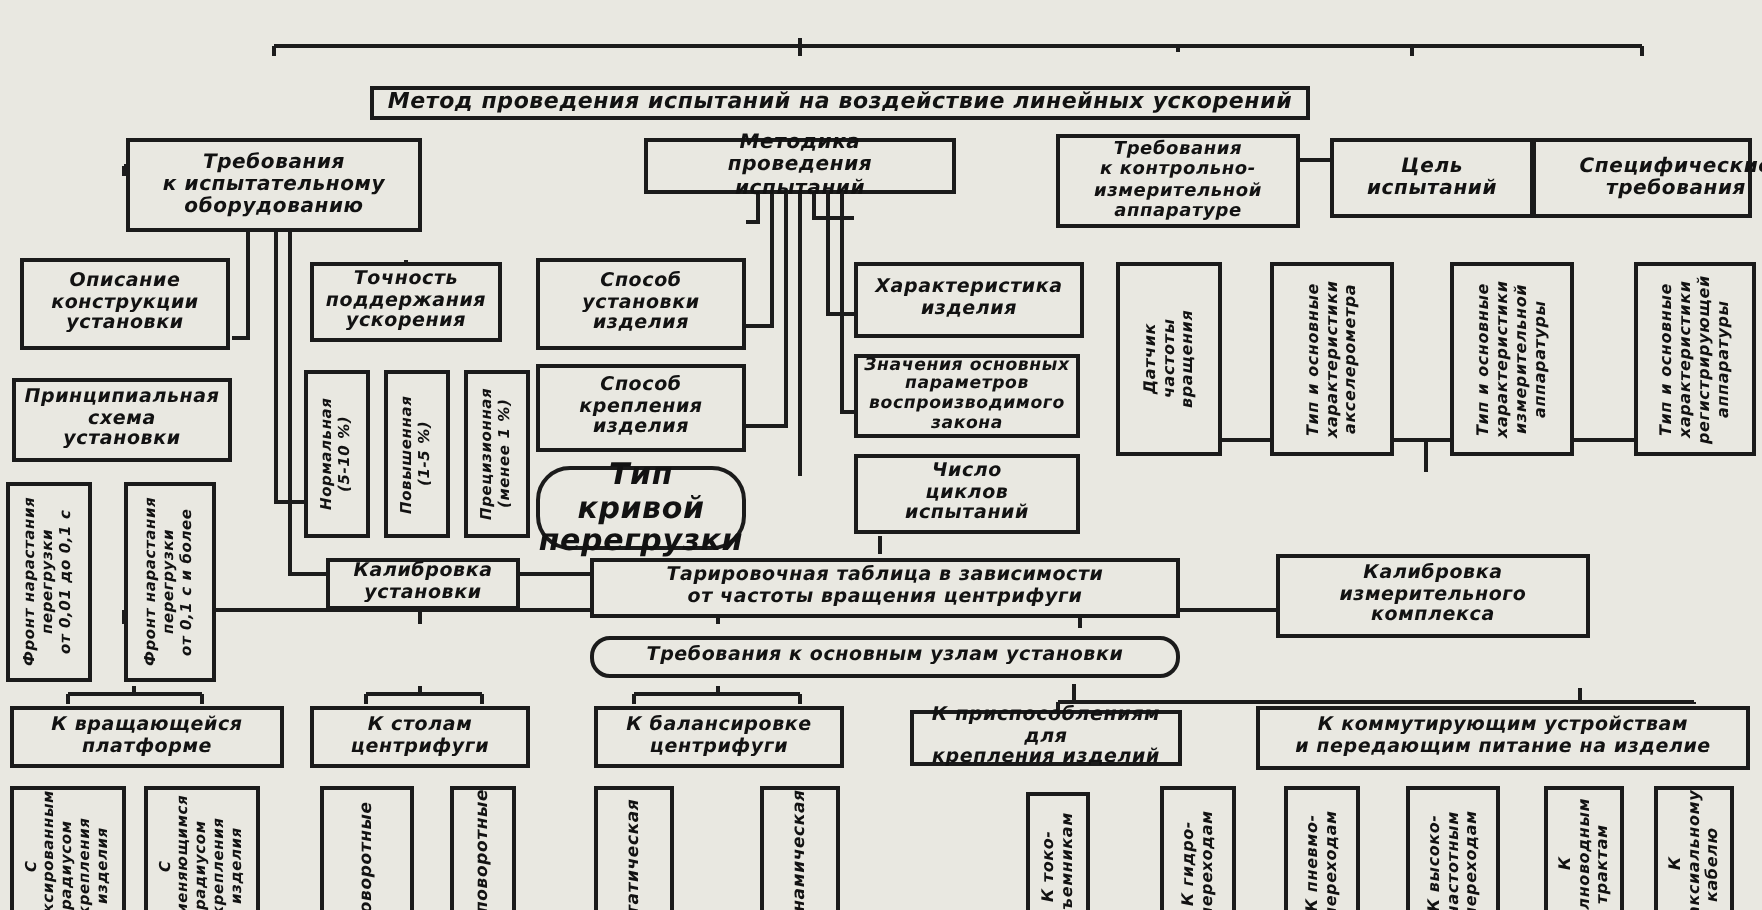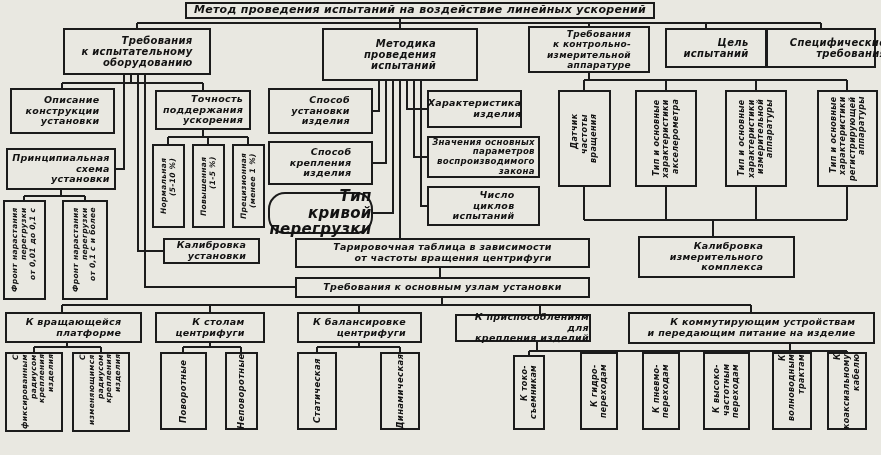--- a/index.html
+++ b/index.html
@@ -7,22 +7,22 @@
     position:relative;width:881px;height:455px;overflow:hidden;
     background:#e9e8e1;
     font-family:"DejaVu Sans","Liberation Sans",sans-serif;
   }
   #edges{position:absolute;left:0;top:0;z-index:0;}
   #edges path{stroke:#1c1c1c;stroke-width:2;fill:none;}
   .node{
     position:absolute;z-index:1;box-sizing:border-box;
     border:2px solid #1b1b1b;background:#e9e8e1;color:#121212;
     display:flex;align-items:center;justify-content:center;
-    text-align:right;font-style:italic;font-weight:bold;
-    line-height:1.12;letter-spacing:.3px;white-space:pre-line;
+    text-align:center;font-style:italic;font-weight:bold;
+    line-height:1.12;letter-spacing:.3px;white-space:pre-line;margin-top:41px;
   }
   .node.vert{
     writing-mode:vertical-rl;transform:rotate(180deg);line-height:1.18;
   }
   #caption{
     position:absolute;left:4px;top:437px;width:870px;z-index:1;
     font-family:"Liberation Serif","DejaVu Serif",serif;
     font-weight:bold;font-size:11px;letter-spacing:.4px;color:#141414;
   }
 </style>
@@ -101,21 +101,21 @@
       <path d="M661,351 V352"></path>
       <path d="M727,351 V352"></path>
       <path d="M792,351 V352"></path>
       <path d="M847,351 V352"></path>
     </svg>
   <div id="nodes-layer">
       <div class="node" style="left: 185px; top: 2px; width: 470px; height: 17px; font-size: 11px;">Метод проведения испытаний на воздействие линейных ускорений</div>
       <div class="node" style="left: 63px; top: 28px; width: 148px; height: 47px; font-size: 10px;">Требования
 к испытательному
 оборудованию</div>
-      <div class="node" style="left: 322px; top: 28px; width: 156px; height: 53px; font-size: 10px;">Методика
+      <div class="node" style="left: 322px; top: 28px; width: 156px; height: 28px; font-size: 10px;">Методика
 проведения
 испытаний</div>
       <div class="node" style="left: 528px; top: 26px; width: 122px; height: 47px; font-size: 9px;">Требования
 к контрольно-
 измерительной
 аппаратуре</div>
       <div class="node" style="left: 665px; top: 28px; width: 102px; height: 40px; font-size: 10px;">Цель
 испытаний</div>
       <div class="node" style="left: 766px; top: 28px; width: 110px; height: 40px; font-size: 10px; padding-left: 34px;">Специфические
 требования</div>
@@ -130,37 +130,37 @@
 ускорения</div>
       <div class="node" style="left: 268px; top: 88px; width: 105px; height: 46px; font-size: 9.5px;">Способ
 установки
 изделия</div>
       <div class="node" style="left: 268px; top: 141px; width: 105px; height: 44px; font-size: 9.5px;">Способ
 крепления
 изделия</div>
       <div class="node" style="left: 268px; top: 192px; width: 105px; height: 42px; font-size: 15px; border-radius: 17px;">Тип
 кривой
 перегрузки</div>
-      <div class="node" style="left: 427px; top: 90px; width: 95px; height: 38px; font-size: 9.5px;">Характеристика
+      <div class="node" style="left: 427px; top: 90px; width: 115px; height: 38px; font-size: 9.5px;">Характеристика
 изделия</div>
       <div class="node" style="left: 427px; top: 136px; width: 113px; height: 42px; font-size: 8.6px;">Значения основных
 параметров
 воспроизводимого
 закона</div>
       <div class="node" style="left: 427px; top: 186px; width: 113px; height: 40px; font-size: 9.5px;">Число
 циклов
 испытаний</div>
       <div class="node" style="left: 163px; top: 238px; width: 97px; height: 26px; font-size: 9.5px;">Калибровка
 установки</div>
       <div class="node" style="left: 295px; top: 238px; width: 295px; height: 30px; font-size: 9.5px;">Тарировочная таблица в зависимости
 от частоты вращения центрифуги</div>
       <div class="node" style="left: 638px; top: 236px; width: 157px; height: 42px; font-size: 9.5px;">Калибровка
 измерительного
 комплекса</div>
-      <div class="node" style="left: 295px; top: 277px; width: 295px; height: 21px; font-size: 9.5px;">Требования к основным узлам установки</div>
+      <div class="node" style="left: 295px; top: 277px; width: 295px; height: 21px; font-size: 9.5px; border-radius: 10px;">Требования к основным узлам установки</div>
       <div class="node" style="left: 5px; top: 312px; width: 137px; height: 31px; font-size: 9.5px;">К вращающейся
 платформе</div>
       <div class="node" style="left: 155px; top: 312px; width: 110px; height: 31px; font-size: 9.5px;">К столам
 центрифуги</div>
       <div class="node" style="left: 297px; top: 312px; width: 125px; height: 31px; font-size: 9.5px;">К балансировке
 центрифуги</div>
       <div class="node" style="left: 455px; top: 314px; width: 136px; height: 28px; font-size: 9.5px;">К приспособлениям для
 крепления изделий</div>
       <div class="node" style="left: 628px; top: 312px; width: 247px; height: 32px; font-size: 9.5px;">К коммутирующим устройствам
 и передающим питание на изделие</div>

